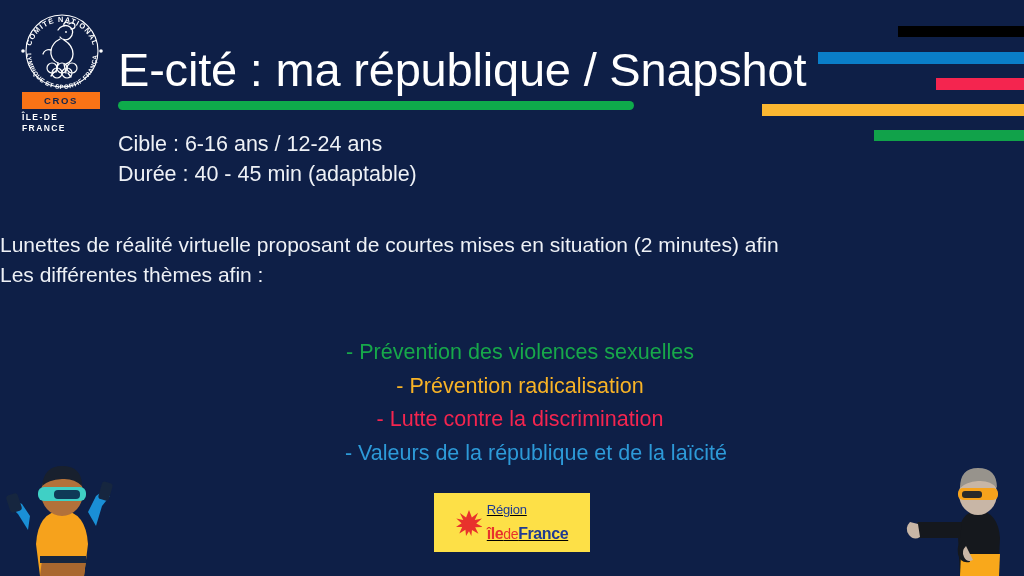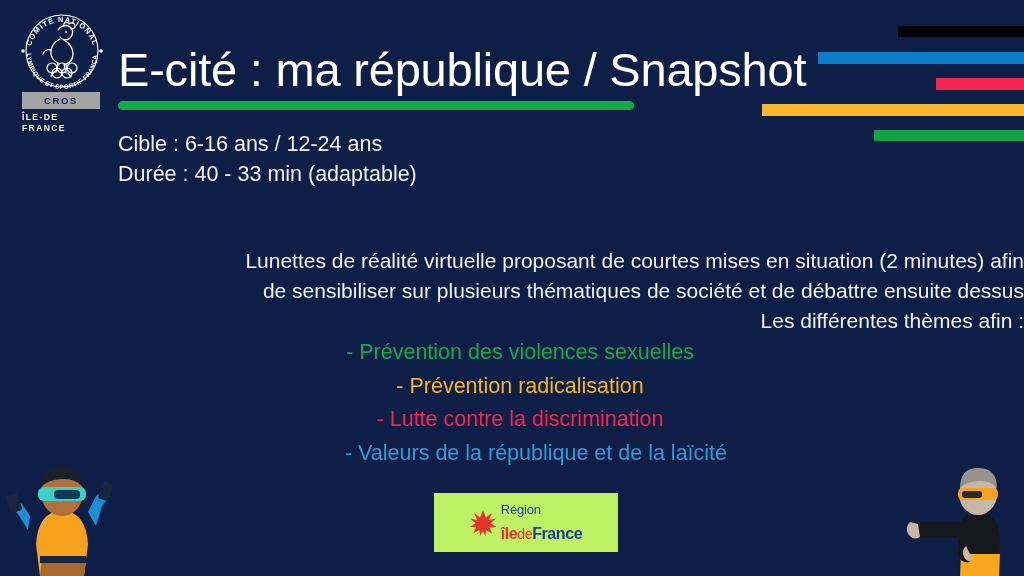--- a/index.html
+++ b/index.html
@@ -20,21 +20,21 @@
 
   
   .logo-cnosf {
     position:absolute; left:14px; top:6px;
     width:96px; height:128px;
   }
   .logo-cnosf svg { display:block; }
   .cros-band {
     position:absolute; left:22px; top:92px;
     width:78px; height:17px;
-    background:#a3a3a3;
+    background:#f97316;
     display:flex; align-items:center; justify-content:center;
   }
   .cros-band span {
     color:#12254f; font-size:9.5px; font-weight:bold;
     letter-spacing:1.6px;
   }
   .cros-sub {
     position:absolute; left:22px; top:112px; width:78px;
     color:#ffffff;
     font-size:8.5px; font-weight:bold; letter-spacing:1.4px;
@@ -53,43 +53,43 @@
     background:#0eab4b; border-radius:5px;
   }
   .meta {
     position:absolute; left:118px; top:129px;
     color:#eef1f6; font-size:21.5px; line-height:30px;
     white-space:nowrap;
   }
 
   
   .body-text {
-    position:absolute; left:0; top:246px;
-    width:1024px; text-align:right;
+    position:absolute; left:0; top:230px;
+    width:1024px; text-align:left;
     color:#eef1f6; font-size:21px; line-height:30px;
   }
 
   
   .themes {
     position:absolute; left:0; top:336px;
     width:1024px;
   }
   .theme-row {
     display:block; text-align:center;
     font-size:21.5px; line-height:33.5px;
     white-space:nowrap;
   }
   .theme-inner { display:inline-block; width:500px; text-align:center; padding-left:16px; }
 
   
   .ridf {
     position:absolute; left:434px; top:493px;
-    width:184px; height:59px;
-    background:#bef264;
-    display:flex; align-items:center; justify-content:center;
+    width:156px; height:59px;
+    background:#fde047;
+    display:flex; align-items:center; justify-content:center;text-decoration:underline;
   }
   .ridf-inner { display:flex; align-items:center; gap:5px; }
   .ridf-star { width:26px; height:26px; flex:0 0 26px; }
   .ridf-txt { line-height:1; }
   .ridf-l1 { color:#1f3a93; font-size:13px; font-weight:400; letter-spacing:-0.2px; }
   .ridf-l2 { font-size:16px; font-weight:bold; letter-spacing:-0.4px; margin-top:10px; }
   .ridf-ile { color:#e8322c; }
   .ridf-de  { color:#e8322c; font-weight:400; font-size:14px; }
   .ridf-fr  { color:#1f3a93; }
 
@@ -154,26 +154,25 @@
   <div class="cros-sub">
     <div>ÎLE-DE</div>
     <div>FRANCE</div>
   </div>
 
   <div class="title">E-cité : ma république / Snapshot</div>
   <div class="title-rule" style="background: rgb(14, 171, 75);"></div>
 
   <div class="meta">
     <div>Cible : 6-16 ans / 12-24 ans</div>
-    <div>Durée : 40 - 33 min (adaptable)</div>
+    <div>Durée : 40 - 45 min (adaptable)</div>
   </div>
 
   <div class="body-text">
     <div>Lunettes de réalité virtuelle proposant de courtes mises en situation (2 minutes) afin</div>
-    <div>de sensibiliser sur plusieurs thématiques de société et de débattre ensuite dessus</div>
     <div>Les différentes thèmes afin :</div>
   </div>
 
   <div class="themes">
       <div class="theme-row" style="color: rgb(23, 168, 74);"><span class="theme-inner"><span>-</span> <span>Prévention des violences sexuelles</span></span></div>
       <div class="theme-row" style="color: rgb(248, 179, 38);"><span class="theme-inner"><span>-</span> <span>Prévention radicalisation</span></span></div>
       <div class="theme-row" style="color: rgb(244, 37, 79);"><span class="theme-inner"><span>-</span> <span>Lutte contre la discrimination</span></span></div>
       <div class="theme-row" style="color: rgb(45, 154, 216); padding-left: 32px;"><span class="theme-inner"><span>-</span> <span>Valeurs de la république et de la laïcité</span></span></div>
     </div>
 

